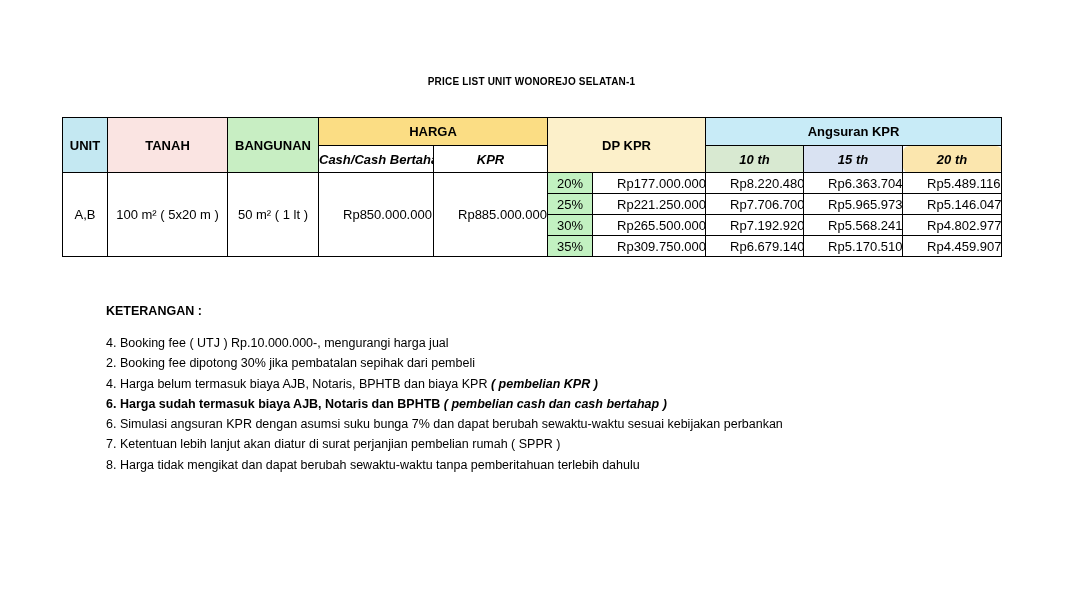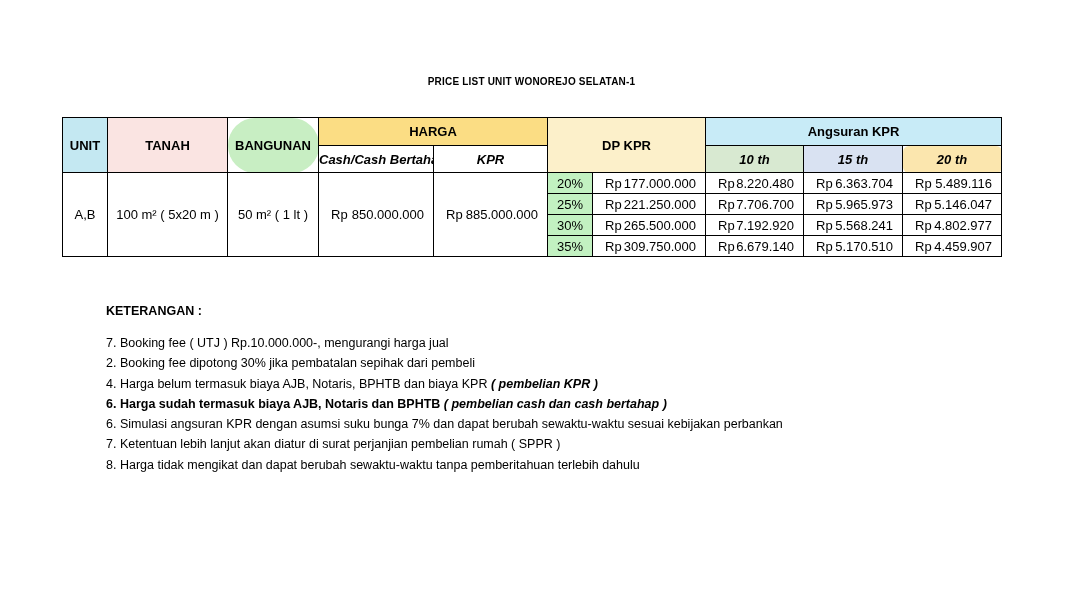--- a/index.html
+++ b/index.html
@@ -35,33 +35,33 @@
     overflow: hidden;
     padding: 0;
   }
   .price-table th { font-weight: bold; }
   tr.hrow1 { height: 28px; }
   tr.hrow2 { height: 27px; }
   tr.brow  { height: 21px; }
   .sub-ital { font-style: italic; font-size: 10.5px; }
   .c-unit     { background: var(--unit_bg); }
   .c-tanah    { background: var(--tanah_bg); }
-  .c-bangunan { background: var(--bangunan_bg); border-radius: 27px; }
+  .c-bangunan { background: var(--bangunan_bg); }
   .c-harga    { background: var(--harga_bg); }
   .c-dpkpr    { background: var(--dpkpr_bg); }
   .c-angsuran { background: var(--angsuran_bg); }
   .c-t10      { background: var(--t10_bg); }
   .c-t15      { background: var(--t15_bg); }
   .c-t20      { background: var(--t20_bg); border-radius: 6px; }
   td.pct      { background: var(--pct_bg); }
   td.money .rpline {
     display: flex;
     justify-content: space-between;
     align-items: center;
-    padding: 0 9px 0 12px;
+    padding: 0 9px 0 24px;
   }
   .notes {
     position: absolute;
     left: 106px; top: 304px;
     font-size: 12.5px;
   }
   .notes-heading { font-weight: bold; margin-bottom: 15px; }
   .note { line-height: 20.3px; }
   .note .em { font-weight: bold; font-style: italic; }
   .note.bold { font-weight: bold; }
@@ -221,20 +221,20 @@
             <span>Rp</span>
             <span>4.459.907</span>
           </div>
       </td>
     </tr>
   </tbody>
 </table>
 
 <div class="notes">
   <div class="notes-heading">KETERANGAN :</div>
-  <div class="note"><span>7. Booking fee ( UTJ ) Rp.10.000.000-, mengurangi harga jual</span><span class="em"></span></div>
+  <div class="note"><span>4. Booking fee ( UTJ ) Rp.10.000.000-, mengurangi harga jual</span><span class="em"></span></div>
   <div class="note"><span>2. Booking fee dipotong 30% jika pembatalan sepihak dari pembeli</span><span class="em"></span></div>
   <div class="note"><span>4. Harga belum termasuk biaya AJB, Notaris, BPHTB dan biaya KPR </span><span class="em">( pembelian KPR )</span></div>
   <div class="note bold"><span>6. Harga sudah termasuk biaya AJB, Notaris dan BPHTB </span><span class="em">( pembelian cash dan cash bertahap )</span></div>
   <div class="note"><span>6. Simulasi angsuran KPR dengan asumsi suku bunga 7% dan dapat berubah sewaktu-waktu sesuai kebijakan perbankan</span><span class="em"></span></div>
   <div class="note"><span>7. Ketentuan lebih lanjut akan diatur di surat perjanjian pembelian rumah ( SPPR )</span><span class="em"></span></div>
   <div class="note"><span>8. Harga tidak mengikat dan dapat berubah sewaktu-waktu tanpa pemberitahuan terlebih dahulu</span><span class="em"></span></div>
 </div>
 
 </body></html>

